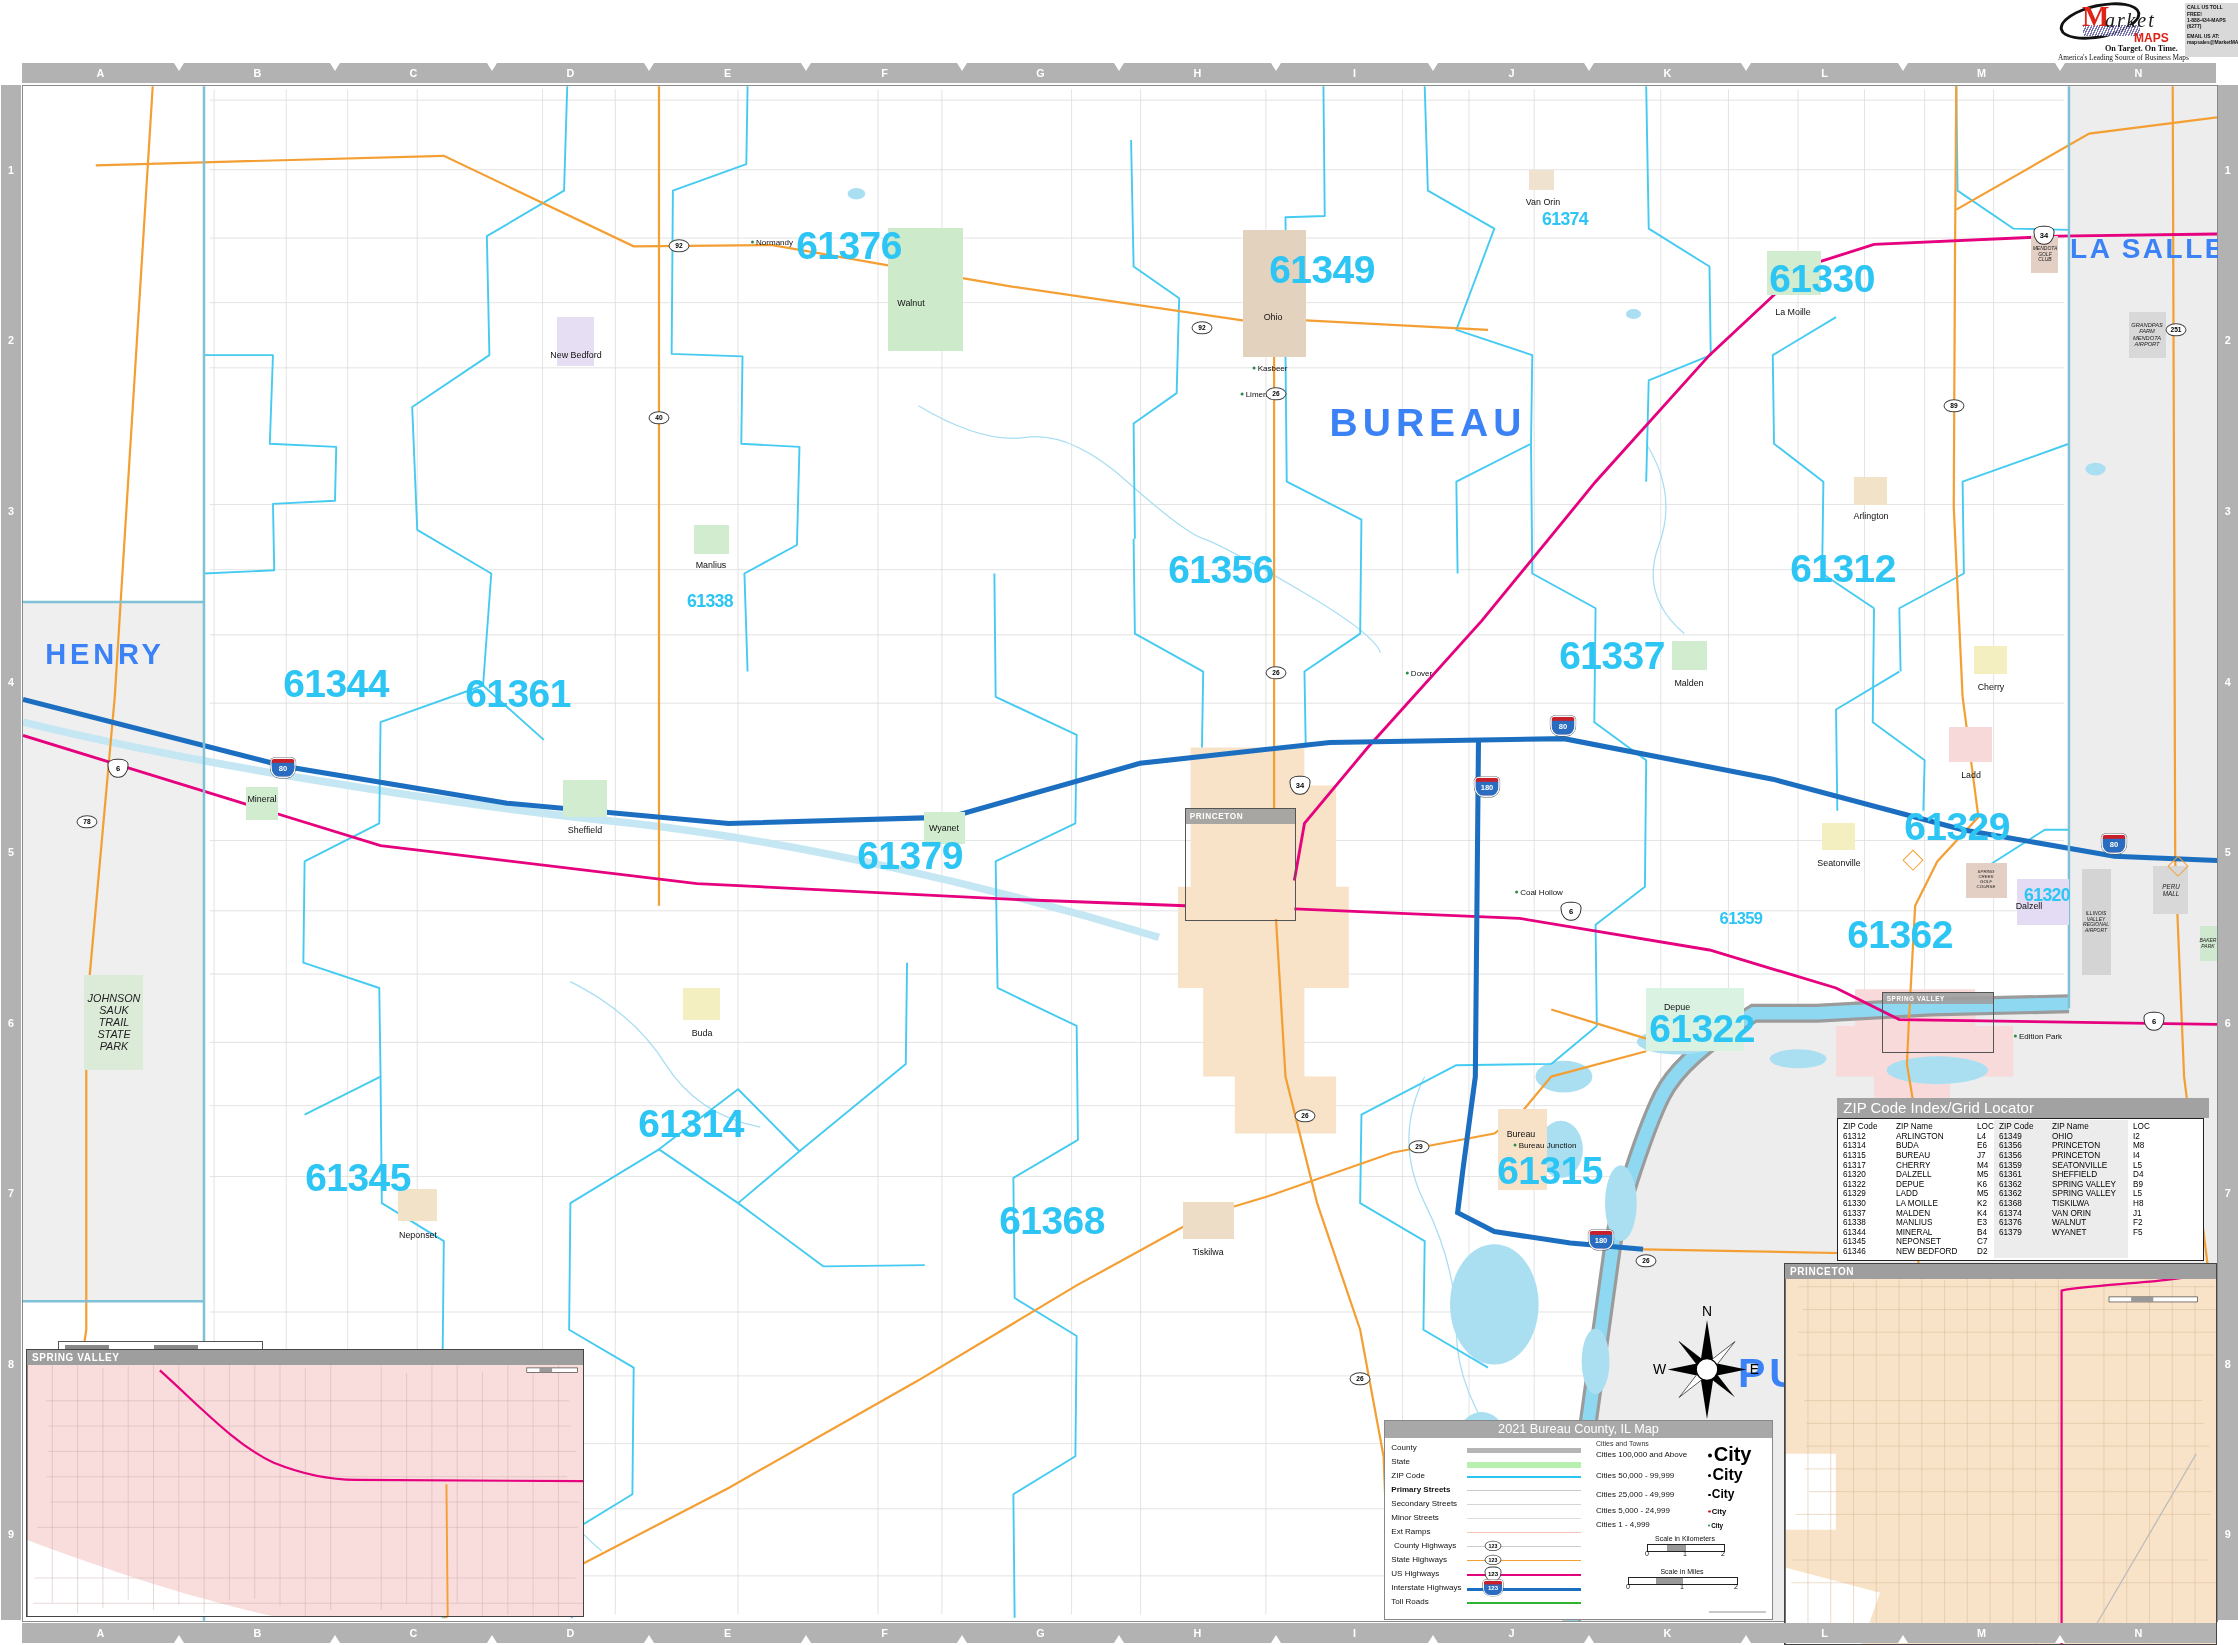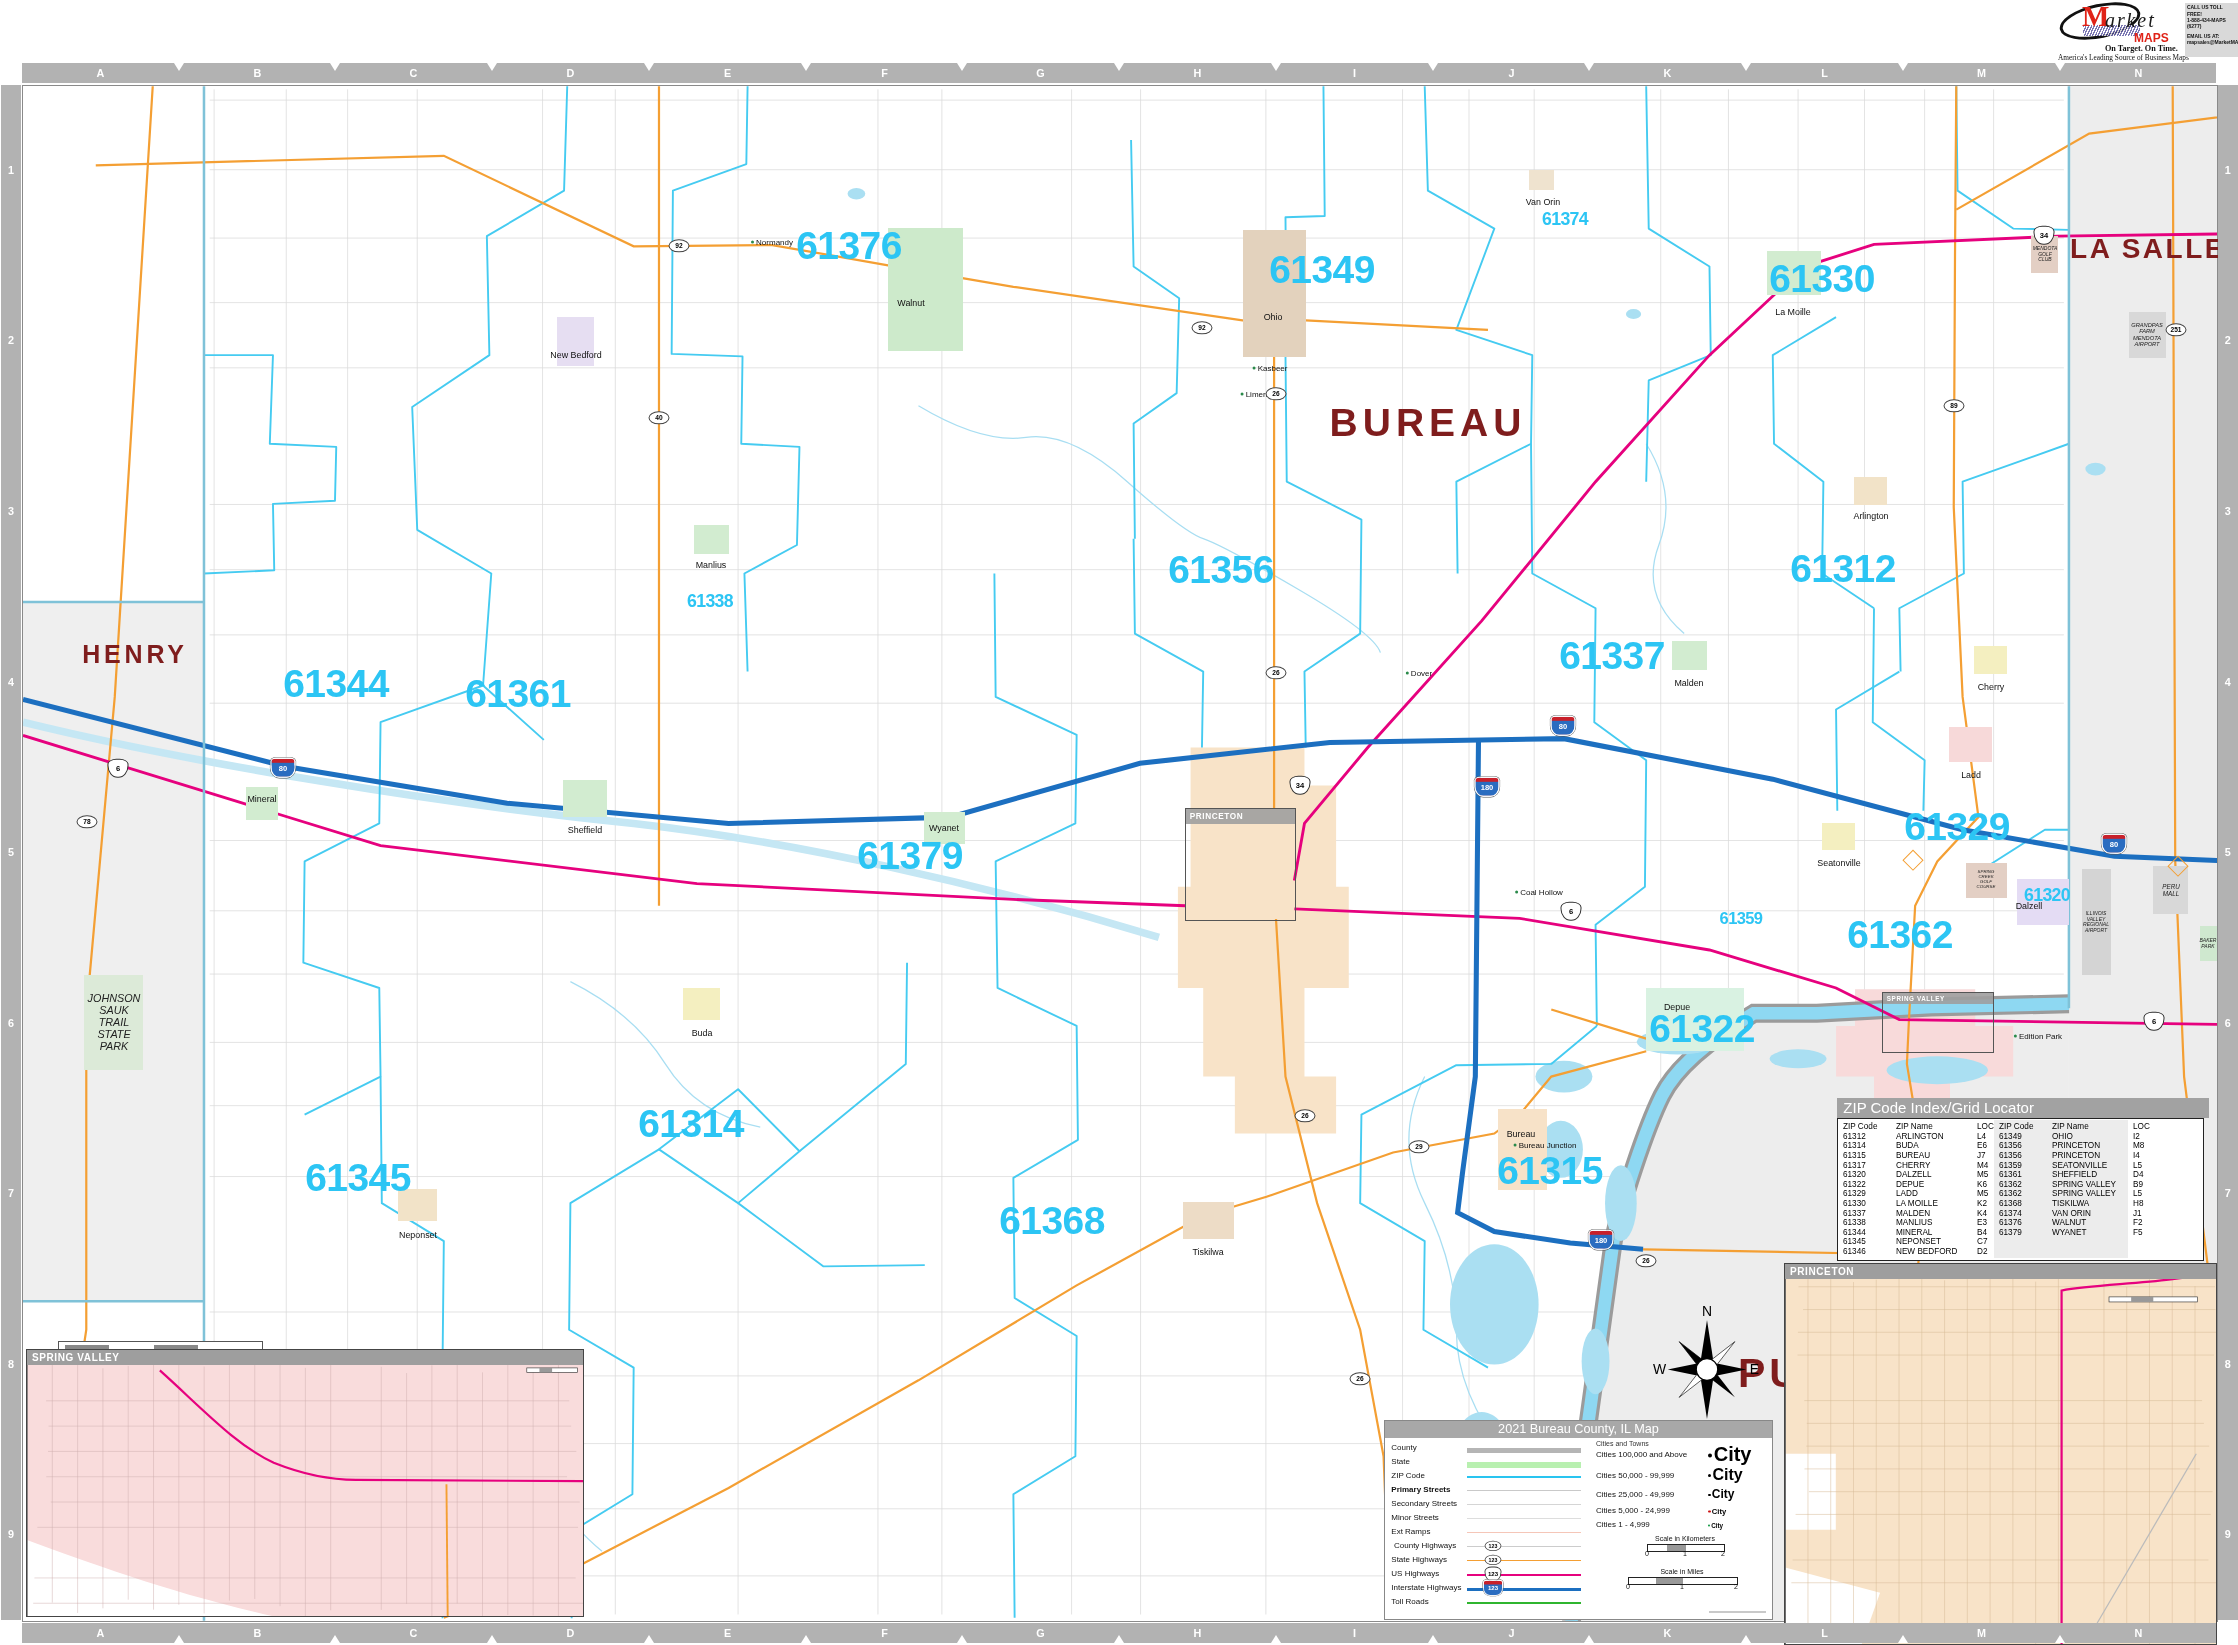--- a/index.html
+++ b/index.html
@@ -20,21 +20,21 @@
   #logo .sub{position:absolute;left:0px;top:53px;font-size:7.3px;color:#111;white-space:nowrap;}
   #logo .contact{position:absolute;left:127px;top:2.5px;width:54px;height:54px;background:#d9d9d9;color:#111;
      font-family:"Liberation Sans",sans-serif;font-size:5px;font-weight:bold;padding:1.9px;box-sizing:border-box;line-height:1.25;}
   
   .ruler{position:absolute;background:#b2b2b2;z-index:40;}
   .rcell{position:absolute;color:#fff;font-size:10.8px;font-weight:bold;text-align:center;}
   .notch{position:absolute;width:0;height:0;}
   
   #map{position:absolute;left:22px;top:85px;width:2194px;height:1535px;background:#fff;border:0.6px solid #8a8a8a;z-index:1;}
   #geo{position:absolute;left:0;top:0;}
-  .county-name{position:absolute;color:#7f1d1d;font-weight:bold;white-space:nowrap;z-index:3;transform:translate(-50%,-50%);}
+  .county-name{position:absolute;color:#3b82f6;font-weight:bold;white-space:nowrap;z-index:3;transform:translate(-50%,-50%);}
   .zip{position:absolute;color:#2cc5f4;font-weight:bold;transform:translate(-50%,-50%);z-index:4;letter-spacing:-0.6px;}
   .town-label{position:absolute;color:#111;font-size:8.9px;transform:translate(-50%,-50%);z-index:4;white-space:nowrap;}
   .hamlet{position:absolute;color:#111;font-size:8px;transform:translate(-50%,-50%);z-index:4;white-space:nowrap;}
   .hamlet .dot,.town-label .dot{display:inline-block;width:3.2px;height:3.2px;border-radius:50%;background:#2a8a4a;margin-right:1.9px;vertical-align:middle;}
   .block{position:absolute;z-index:2;}
   .poi-label{position:absolute;color:#222;font-style:italic;text-align:center;transform:translate(-50%,-50%);z-index:4;line-height:1.12;font-family:"Liberation Sans",sans-serif;}
   .shield{position:absolute;display:flex;align-items:center;justify-content:center;transform:translate(-50%,-50%);z-index:5;}
   .sh-int{width:23px;height:18.4px;color:#fff;font-size:7.6px;font-weight:bold;border:0.9px solid #fff;
      background:linear-gradient(#c8202a 0 4.4px,#2a6cc0 4.4px);border-radius:5px 5px 8.9px 8.9px/3.8px 3.8px 10px 10px;box-shadow:0 0 0 0.6px #555;}
   .sh-us{width:19px;height:16.5px;background:#fff;border:1px solid #333;color:#000;font-size:7.6px;font-weight:bold;
@@ -308,21 +308,21 @@
         <div class="poi-label" style="left: 520px; top: 1366px; font-size: 7px;">
           <div>ST</div>
           <div>MARGARET'S</div>
           <div>HOSPITAL</div>
         </div>
         <div class="block" style="left: 273px; top: 1458px; width: 35px; height: 44px; background: rgb(213, 236, 220);"></div>
         <div class="poi-label" style="left: 291px; top: 1480px; font-size: 8.9px;">
           <div>KIRBY</div>
           <div>PARK</div>
         </div>
-        <div class="county-name" style="left: 82px; top: 568px; font-size: 25px; letter-spacing: 3.8px; margin-left: 30px;">HENRY</div>
+        <div class="county-name" style="left: 82px; top: 568px; font-size: 29px; letter-spacing: 3.8px;">HENRY</div>
         <div class="county-name" style="left: 1405px; top: 337px; font-size: 39px; letter-spacing: 5px;">BUREAU</div>
         <div class="county-name" style="left: 2125px; top: 163px; font-size: 28px; letter-spacing: 2.5px;">LA SALLE</div>
         <div class="county-name" style="left: 1715px; top: 1287px; font-size: 41px; letter-spacing: 3.8px; transform: translate(0px, -50%);">PUTNAM</div>
         <div class="zip" style="left: 826px; top: 160px; font-size: 39px;">61376</div>
         <div class="zip" style="left: 1299px; top: 184px; font-size: 39px;">61349</div>
         <div class="zip" style="left: 1799px; top: 193px; font-size: 39px;">61330</div>
         <div class="zip" style="left: 1542px; top: 133px; font-size: 17.7px;">61374</div>
         <div class="zip" style="left: 1198px; top: 484px; font-size: 39px;">61356</div>
         <div class="zip" style="left: 1820px; top: 483px; font-size: 39px;">61312</div>
         <div class="zip" style="left: 687px; top: 515px; font-size: 17.7px;">61338</div>

